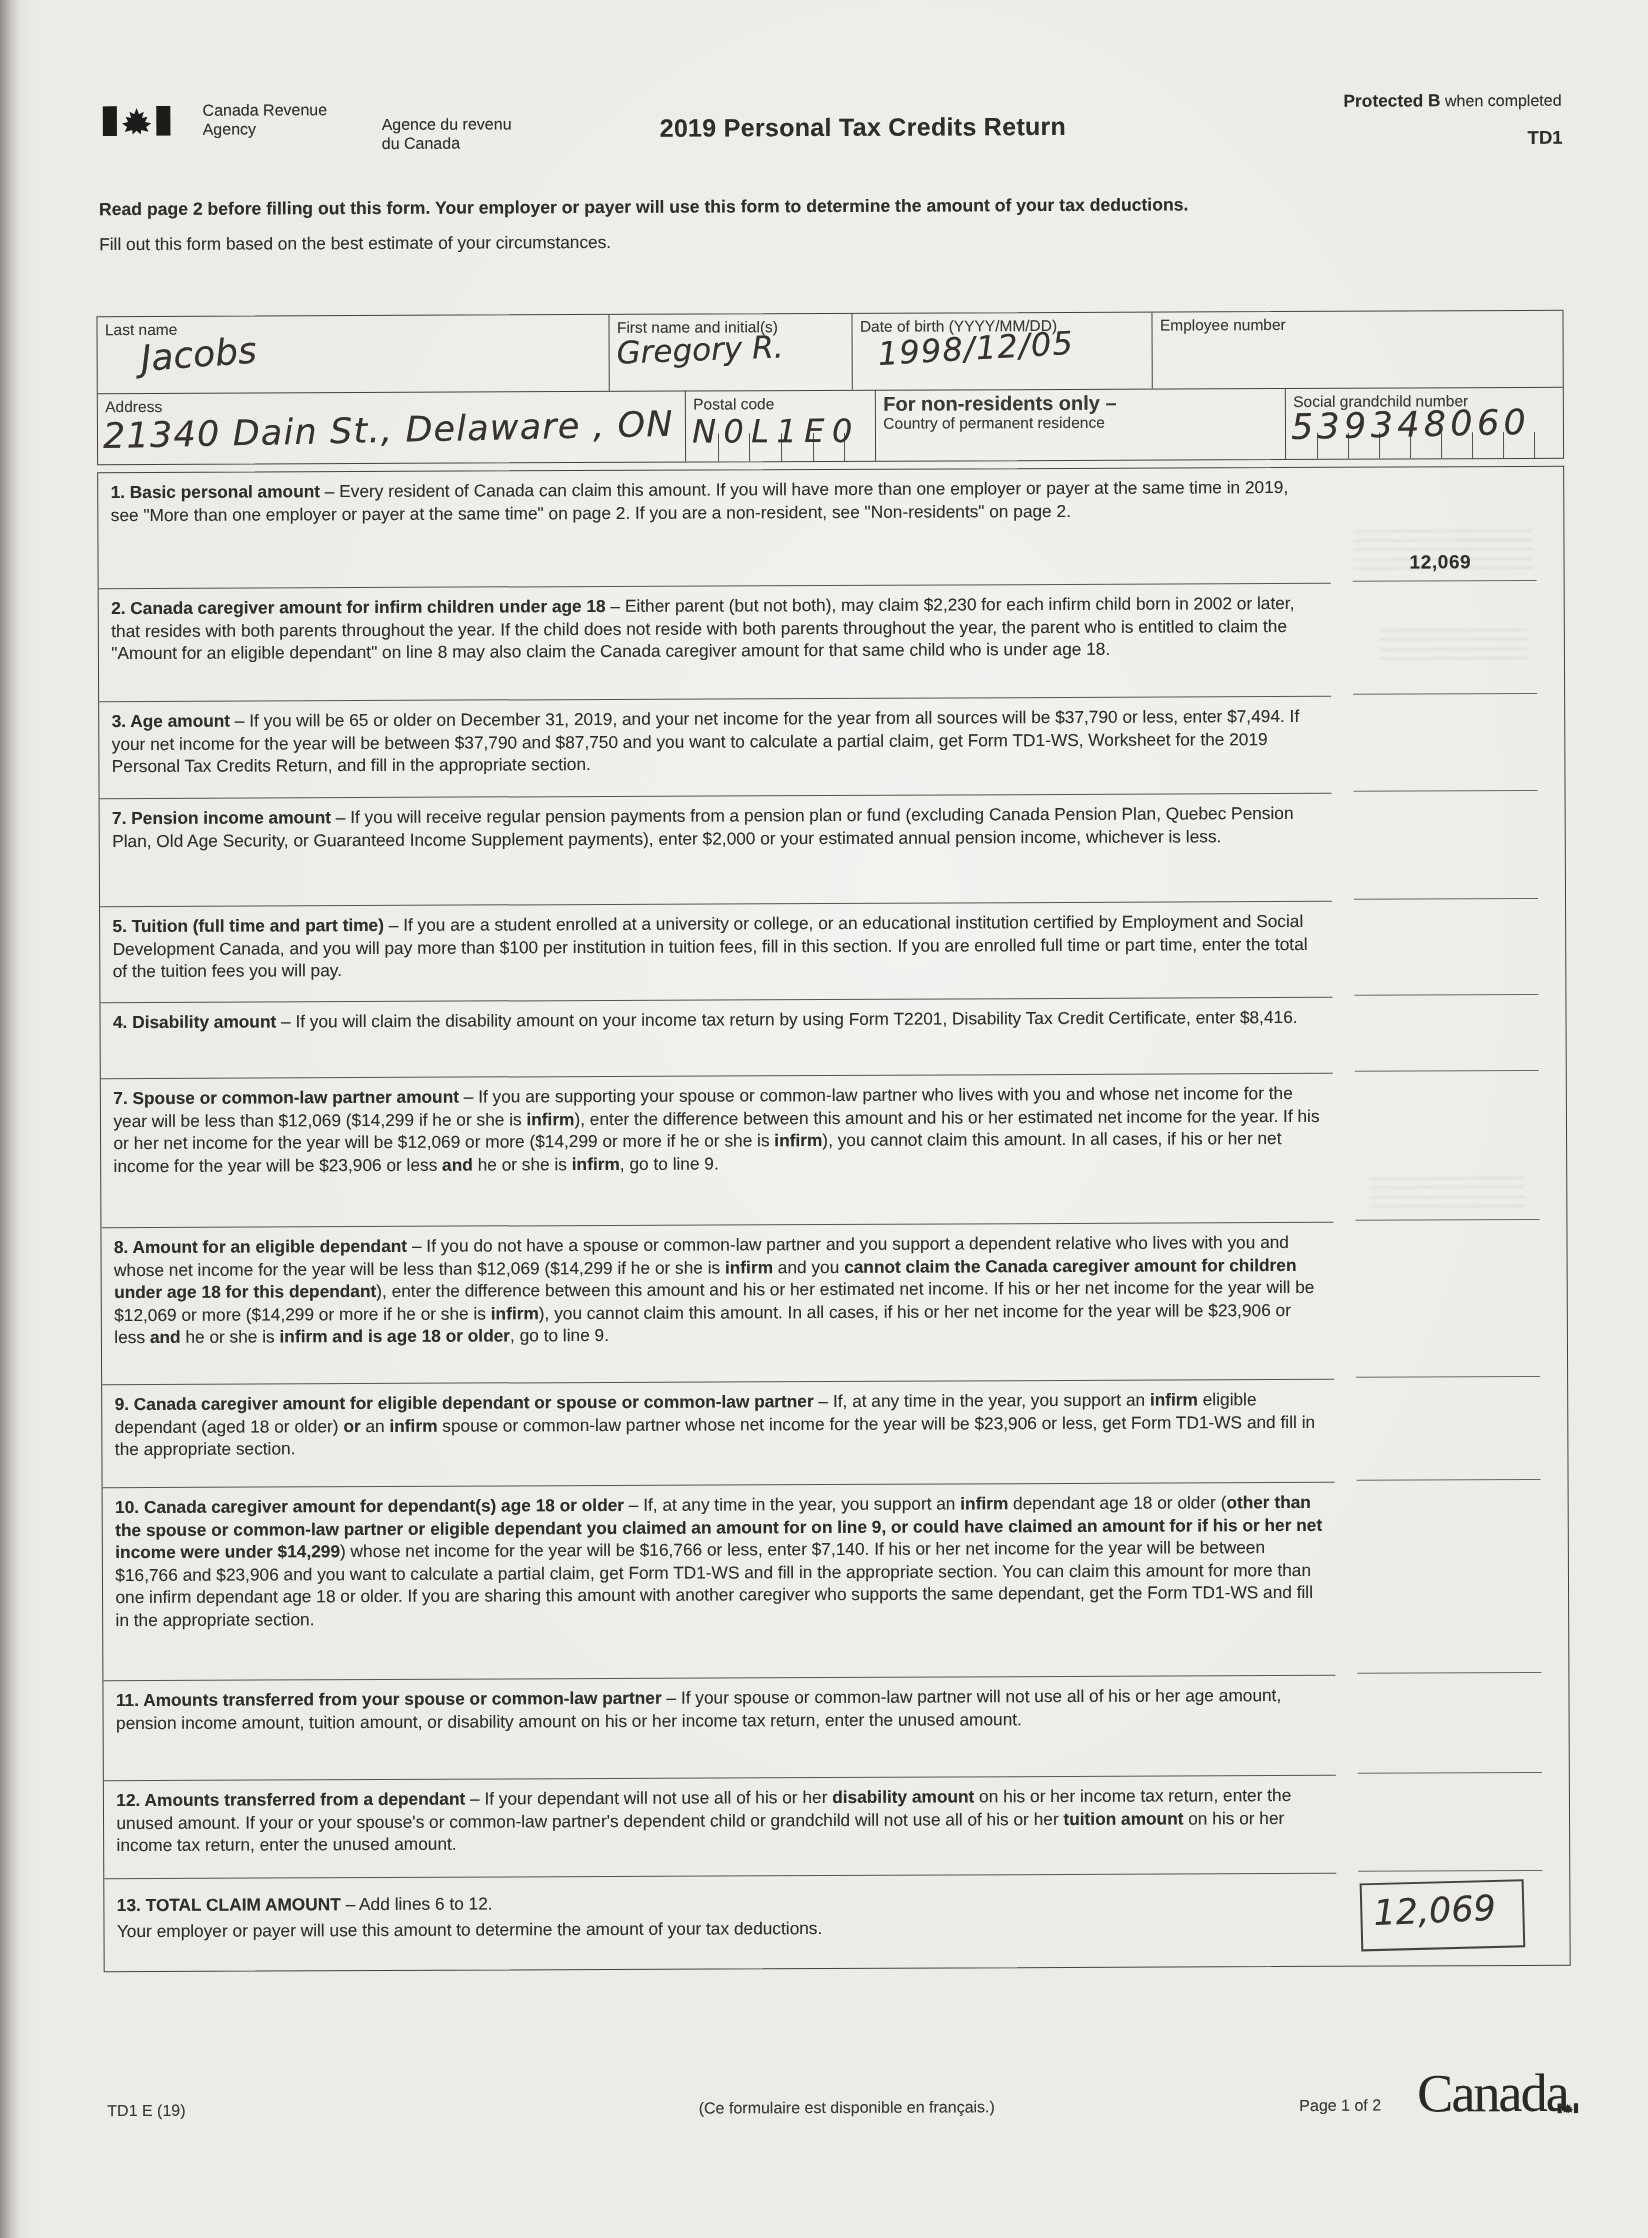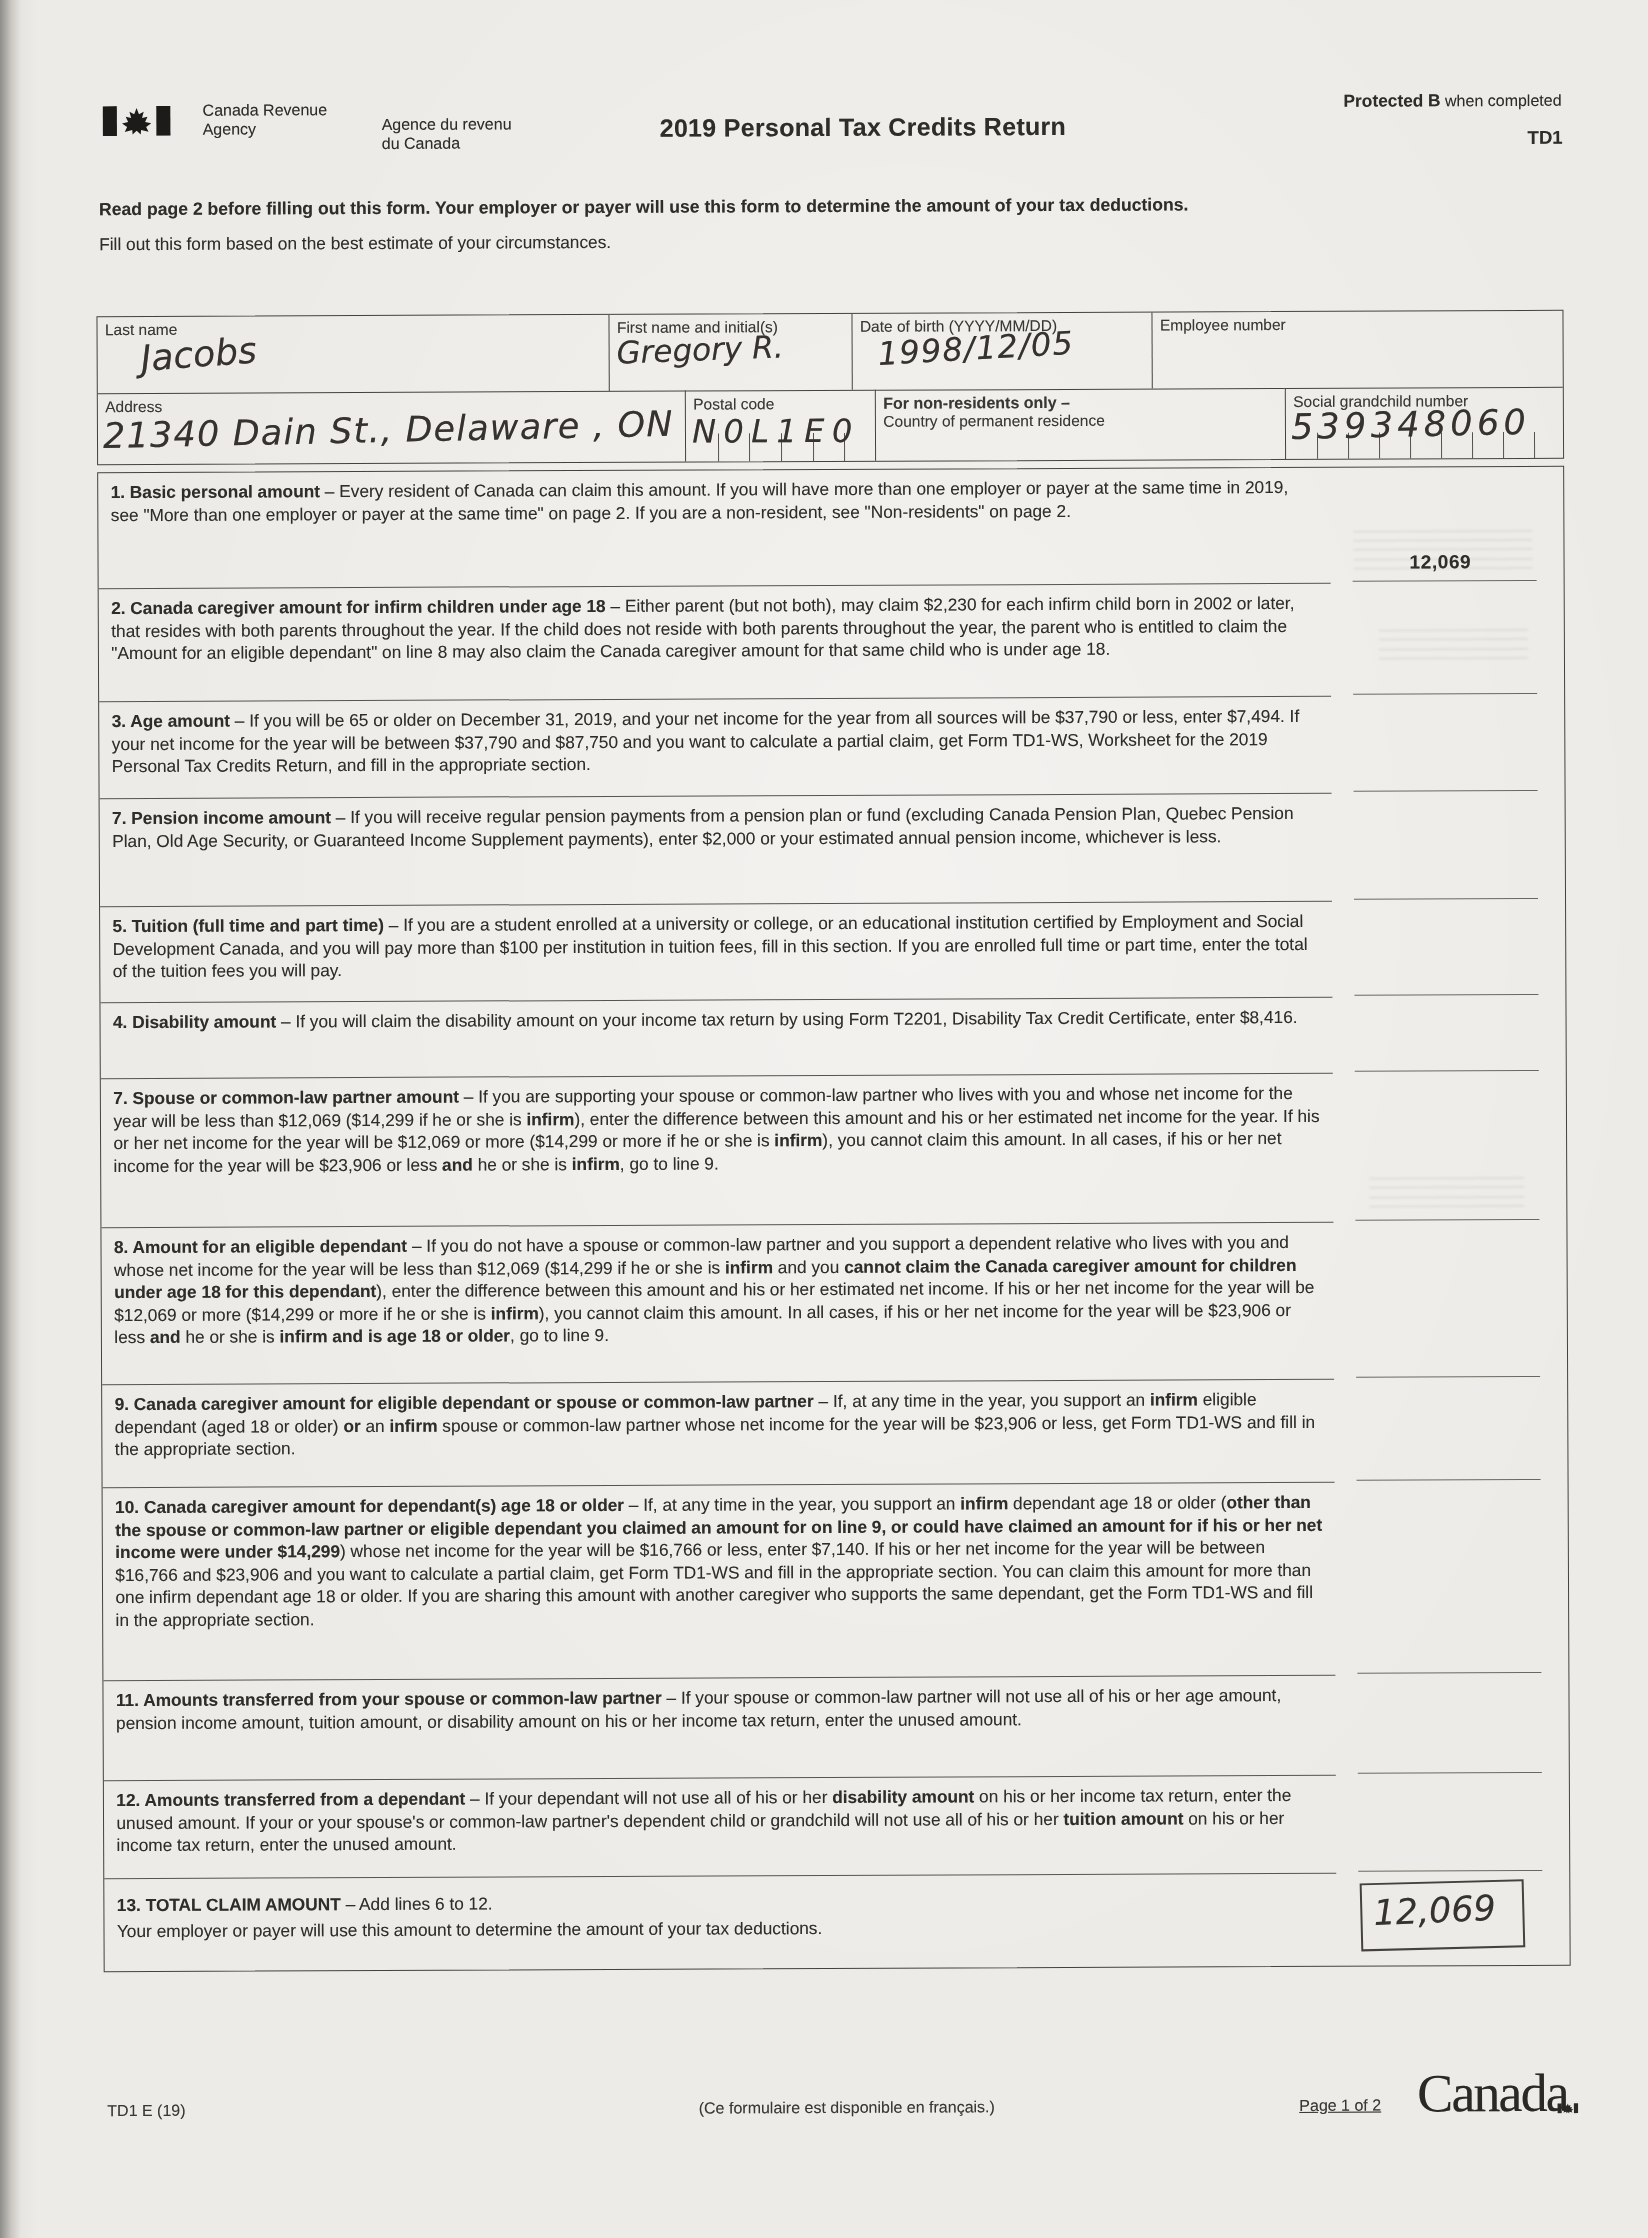--- a/index.html
+++ b/index.html
@@ -21,21 +21,21 @@
   .protected b{font-size:17.3px;margin-top:37px;}
   .td1{font-size:18.6px;font-weight:600;text-align:right;}
   .intro1{font-size:17.6px;font-weight:bold;}
   .intro2{font-size:17.3px;}
   
   .idbox{position:absolute;left:99px;top:313px;width:1467px;height:149px;border:1.9px solid #45423d;box-sizing:border-box;}
   .idcell{position:absolute;box-sizing:border-box;border-left:1.9px solid #45423d;}
   .idcell.first{border-left:none;}
   .idrow2{border-top:1.9px solid #45423d;}
   .idlabel{font-size:15.5px;color:#3a3833;padding:3.7px 0 0 7.4px;line-height:18px;}
-  .idlabel b{font-size:16px;}
+  .idlabel b{font-size:20px;}
   .hw{font-family:"DejaVu Sans",sans-serif;font-style:italic;color:#36332f;white-space:nowrap;text-shadow:0 0 0.6px rgba(50,45,40,.45);position:absolute;}
   .tick{position:absolute;bottom:0;width:1.2px;background:#55514b;}
   
   .mainbox{position:absolute;left:99px;top:469px;width:1467px;border:1.9px solid #45423d;box-sizing:border-box;}
   .sec-row{display:flex;box-sizing:border-box;}
   .sec-text{width:1232px;box-sizing:border-box;padding:8px 11px 0 12.4px;font-size:17.3px;line-height:22.6px;border-bottom:1.9px solid #57534d;}
   .sec-row.last .sec-text{border-bottom:none;}
   .sec-title{font-weight:bold;}
   .sec-amount{position:relative;flex:1;}
   .amount-line{position:absolute;bottom:2.5px;left:22px;width:184px;border-bottom:1.9px solid #6b675f;}
@@ -233,21 +233,21 @@
     </div>
 
   </div>
 
   <div class="smudge" style="left:1355px;top:529px;width:179px;height:43px;"></div>
   <div class="smudge" style="left:1380px;top:625px;width:149px;height:37px;"></div>
   <div class="smudge" style="left:1368px;top:1176px;width:155px;height:34px;"></div>
 
   <div class="footer-text soft" style="left:102px;top:2099px;">TD1 E (19)</div>
   <div class="footer-text soft" style="left:625px;top:2099px;width:433px;text-align:center;">(Ce formulaire est disponible en français.)</div>
-  <div class="footer-text soft" style="left:1294px;top:2099px;text-decoration:underline;">Page 1 of 2</div>
+  <div class="footer-text soft" style="left:1294px;top:2099px;">Page 1 of 2</div>
   <div class="wordmark soft">
     <span>Canada</span>
     <span class="wm-flag">
       <svg width="21" height="11" viewBox="0 0 34 18">
         <rect x="0" y="1" width="7" height="16" fill="#2b2926"></rect>
         <rect x="27" y="1" width="7" height="16" fill="#2b2926"></rect>
         <path fill="#2b2926" d="M17 1 L18.5 5 L21.5 3.5 L20.5 7.5 L24 7 L22.5 10 L26 11 L23 13 L24.5 16 L19.5 14.8 L19.2 17.5 L17 15.3 L14.8 17.5 L14.5 14.8 L9.5 16 L11 13 L8 11 L11.5 10 L10 7 L13.5 7.5 L12.5 3.5 L15.5 5 Z"></path>
       </svg>
     </span>
   </div>

